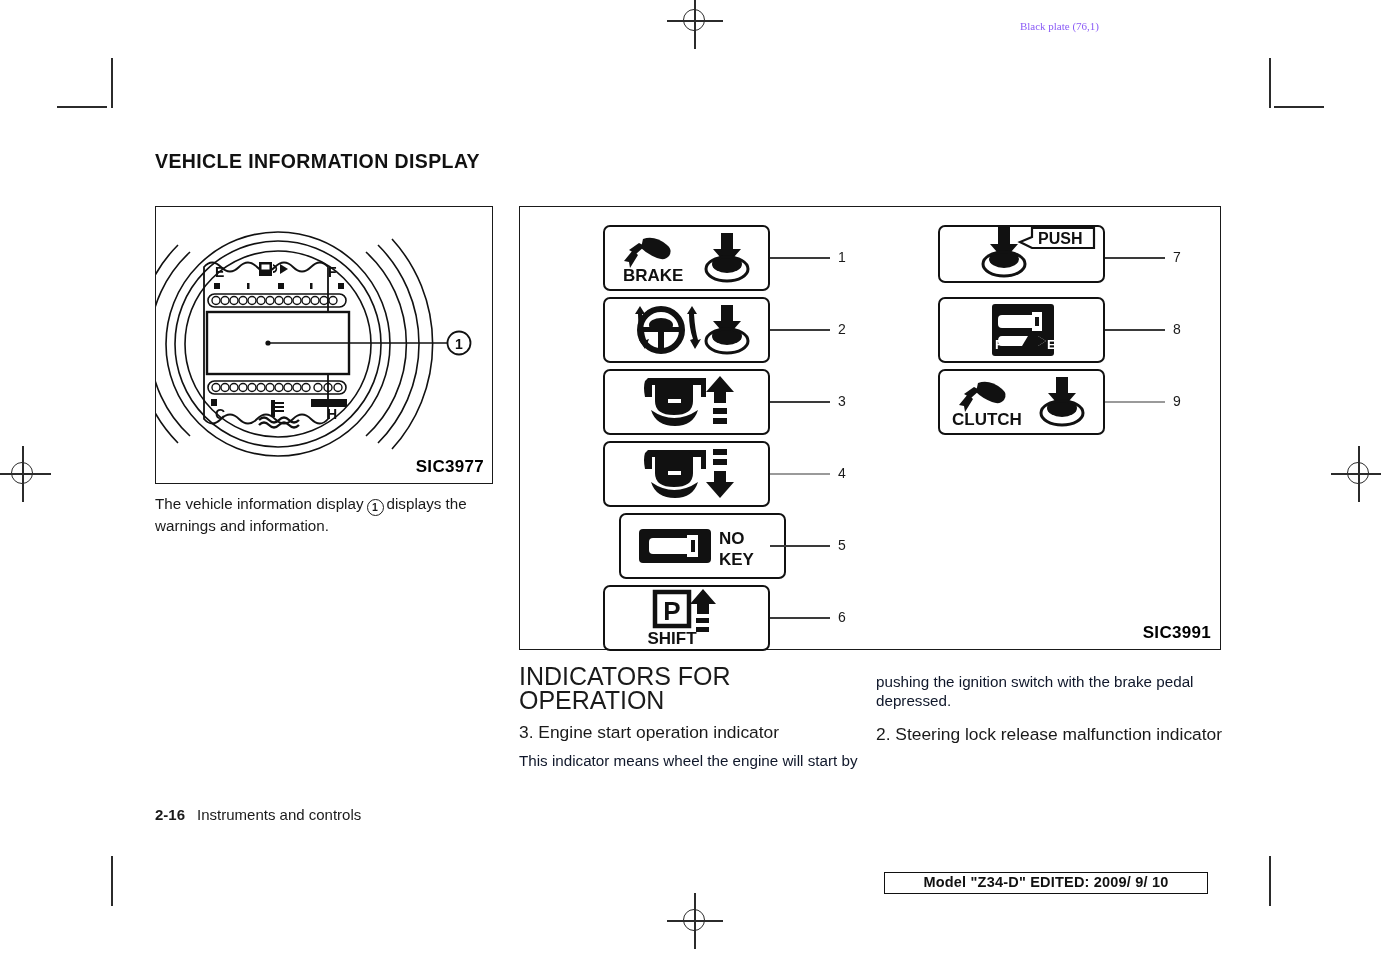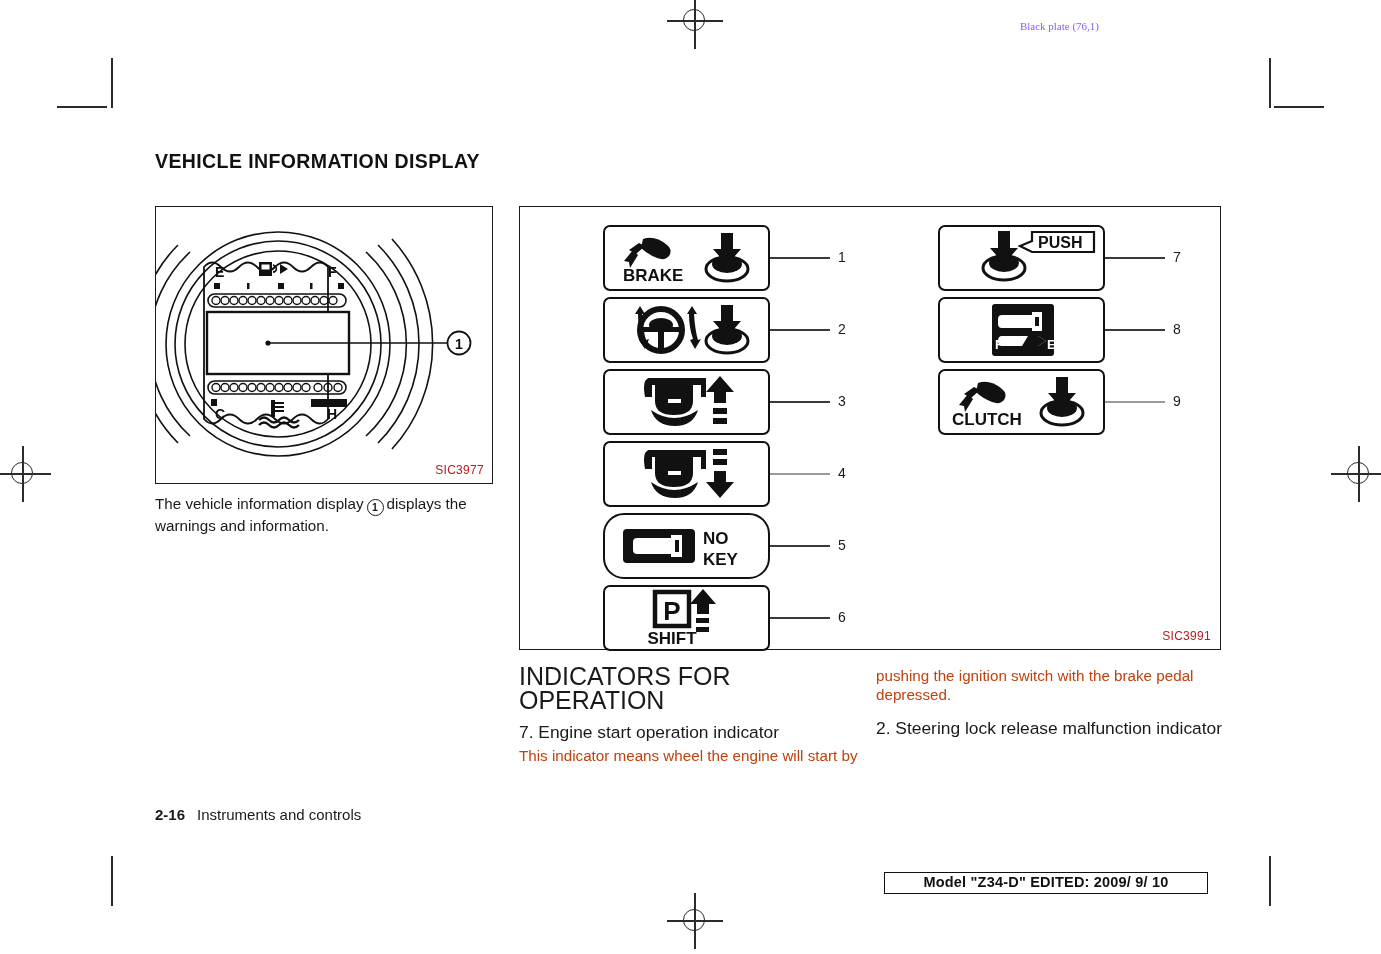--- a/index.html
+++ b/index.html
@@ -85,23 +85,23 @@
     left: 155px;
     top: 206px;
     width: 338px;
     height: 278px;
     border: 1.6px solid #1a1a1a;
     box-sizing: border-box;
     background: #fff;
   }
   .fig-id {
     position: absolute;
-    font-size: 12px;
-    font-weight: normal;
-    color: #b91c1c;
+    font-size: 17px;
+    font-weight: bold;
+    color: #000000;
     letter-spacing: 0.3px;
   }
   .fig-meter .fig-id { right: 8px; bottom: 6px; }
 
   
   .fig-ind {
     position: absolute;
     left: 519px;
     top: 206px;
     width: 702px;
@@ -177,22 +177,22 @@
   .h3 {
     font-size: 17.4px;
     line-height: 22px;
     color: #1a1a1a;
     margin: 0 0 3px 0;
     font-weight: normal;
   }
   .p {
     font-size: 15.2px;
     line-height: 19px;
-    color: #c2410c;
-    margin: 2px 0 13px 0;
+    color: #0f172a;
+    margin: 8px 0 13px 0;
   }
   .p.tight { margin-bottom: 10px; }
 
   
   .footer-left {
     position: absolute;
     left: 155px;
     top: 806px;
     font-size: 15px;
     color: #1a1a1a;
@@ -465,21 +465,21 @@
         <g fill="#111">
           <rect x="106" y="5" width="14" height="6"></rect>
           <rect x="106" y="15" width="14" height="6"></rect>
           <path d="M113 54 l-14 -16 h8 v-11 h12 v11 h8 Z"></path>
         </g>
       </svg>
     </div>
     <div class="leader grey" style="left:250px; top:266px; width:60px;"></div>
     <div class="lead-num" style="left:318px; top:258px;">4</div>
 
-    <div class="tile" style="left:83px; top:306px; width:167px; height:66px;border-radius:21px;">
+    <div class="tile" style="left:99px; top:306px; width:167px; height:66px;">
       <svg width="160" height="60" viewBox="0 0 160 60">
 
         <rect x="16" y="13" width="72" height="34" rx="4" fill="#111"></rect>
         <g fill="#fff">
           <path d="M26 26 q0 -4 4 -4 h34 v16 h-34 q-4 0 -4 -4 Z"></path>
           <rect x="64" y="19" width="11" height="22"></rect>
         </g>
         <rect x="68" y="24" width="4" height="12" fill="#111"></rect>
         <text x="96" y="28" font-family="Liberation Sans, sans-serif" font-size="17" font-weight="bold" fill="#111">NO</text>
         <text x="96" y="49" font-family="Liberation Sans, sans-serif" font-size="17" font-weight="bold" fill="#111">KEY</text>
@@ -498,21 +498,21 @@
           <path d="M96 1 l13 15 h-7 v10 h-12 v-10 h-7 Z"></path>
           <rect x="89" y="30" width="13" height="5"></rect>
           <rect x="89" y="39" width="13" height="5"></rect>
         </g>
         <text x="65" y="56" font-family="Liberation Sans, sans-serif" font-size="17" font-weight="bold" fill="#111" text-anchor="middle">SHIFT</text>
       </svg>
     </div>
     <div class="leader" style="left:250px; top:410px; width:60px;"></div>
     <div class="lead-num" style="left:318px; top:402px;">6</div>
 
-    <div class="tile" style="left:418px; top:18px; width:167px; height:66px;">
+    <div class="tile" style="left:418px; top:18px; width:167px; height:58px;">
       <svg width="160" height="60" viewBox="0 0 160 60">
 
         <g>
           <path d="M56 3 h12 v17 h8 l-14 16 l-14 -16 h8 Z" fill="#111"></path>
           <ellipse cx="62" cy="35" rx="15" ry="9" fill="#111"></ellipse>
           <ellipse cx="62" cy="40" rx="21" ry="12" fill="none" stroke="#111" stroke-width="3"></ellipse>
         </g>
 
         <g>
           <path d="M90 4 h62 v20 h-62 l-12 -6 l12 -5 Z" fill="#fff" stroke="#111" stroke-width="2.2"></path>
@@ -560,21 +560,21 @@
       </svg>
     </div>
     <div class="leader grey" style="left:585px; top:194px; width:60px;"></div>
     <div class="lead-num" style="left:653px; top:186px;">9</div>
 
     <div class="fig-id">SIC3991</div>
   </div>
 
   <div class="col col-left">
     <div class="h2">INDICATORS FOR OPERATION</div>
-    <div class="h3">7. Engine start operation indicator</div>
+    <div class="h3">3. Engine start operation indicator</div>
     <div class="p">This indicator means wheel the engine will start by</div>
   </div>
 
   <div class="col col-right">
     <div class="p">pushing the ignition switch with the brake pedal depressed.</div>
     <div class="h3">2. Steering lock release malfunction indicator</div>
   </div>
 
   <div class="footer-left">
     <span class="pg">2-16</span><span class="ttl">Instruments and controls</span>

